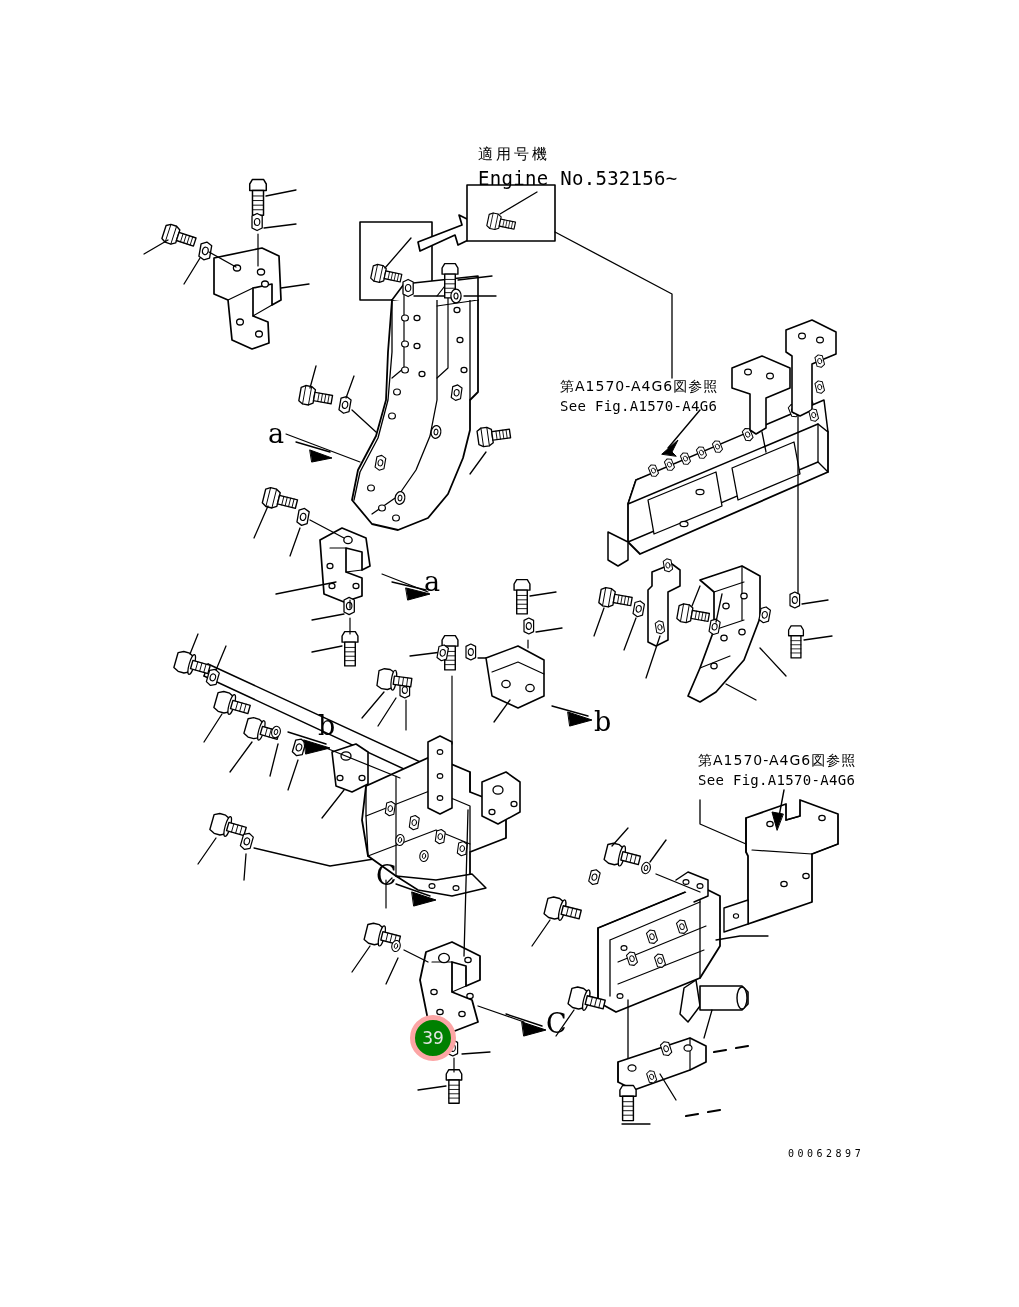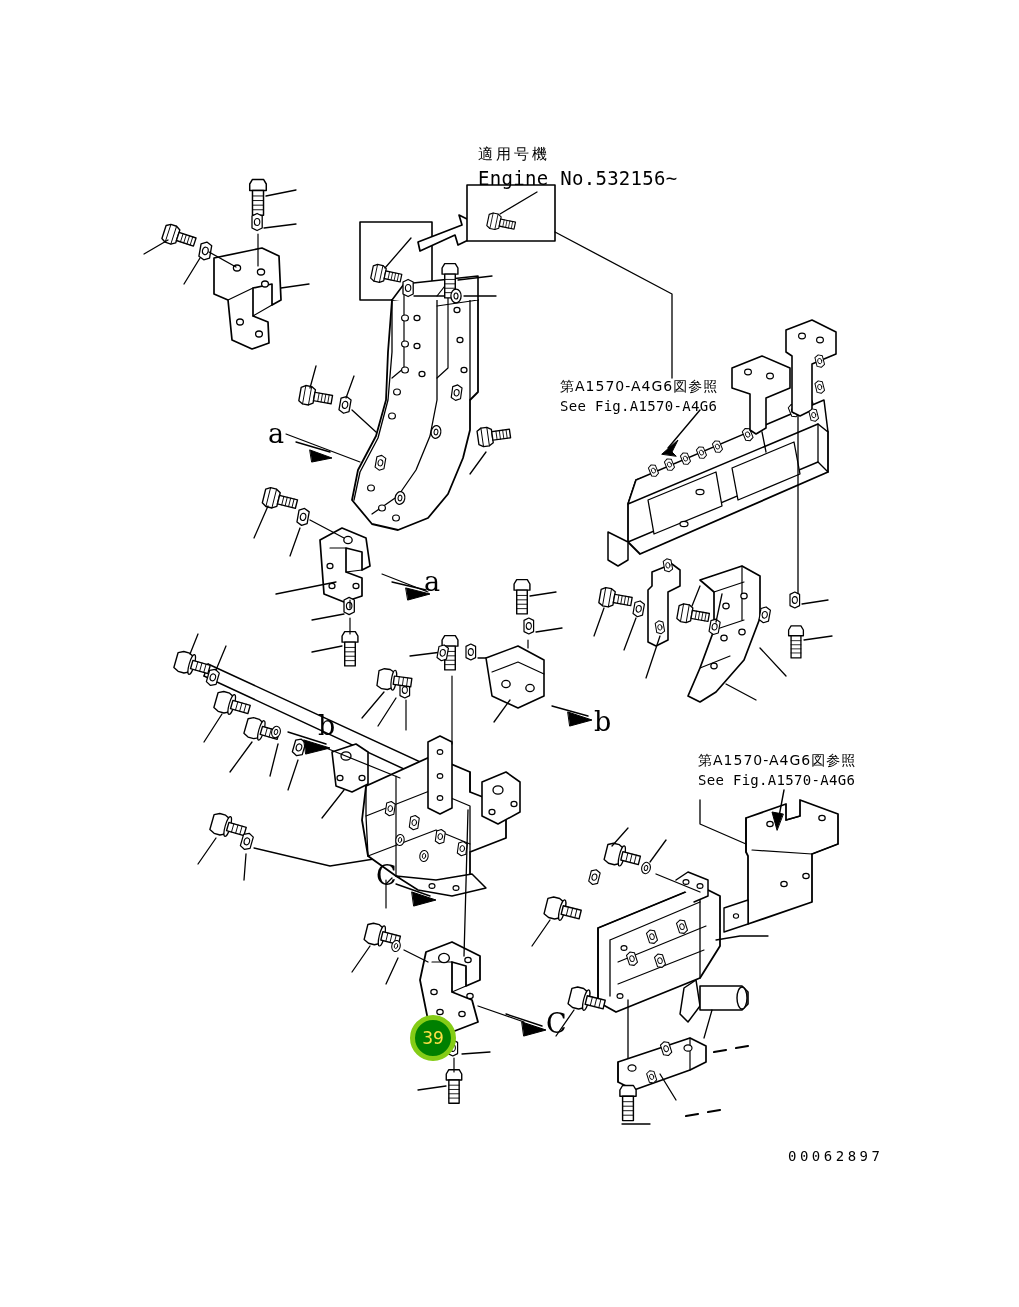--- a/index.html
+++ b/index.html
@@ -28,33 +28,33 @@
   .jp{ font-family:"DejaVu Sans","Liberation Sans",sans-serif; letter-spacing:3px; }
   .secmark{
     position:absolute;
     font-family:"DejaVu Serif","Liberation Serif",serif;
     font-size:27px;
     color:#000;
   }
   .drawno{
     position:absolute;
     font-family:"DejaVu Sans Mono","Liberation Mono",monospace;
-    font-size:14px;
+    font-size:10px;
     letter-spacing:3.5px;
     color:#000;
   }
   .badge{
     position:absolute;
     width:46px;height:46px;
     border-radius:50%;
     background:#008000;
-    border:5px solid #84cc16;
+    border:5px solid #fca5a5;
     box-sizing:border-box;
     display:flex;align-items:center;justify-content:center;
-    color:#fde047;
+    color:#e5e5e5;
     font-family:"DejaVu Sans","Liberation Sans",sans-serif;
     font-size:17px;
     font-weight:normal;
   }
 </style>
 </head>
 <body>
 
 <div id="sheet">
 

